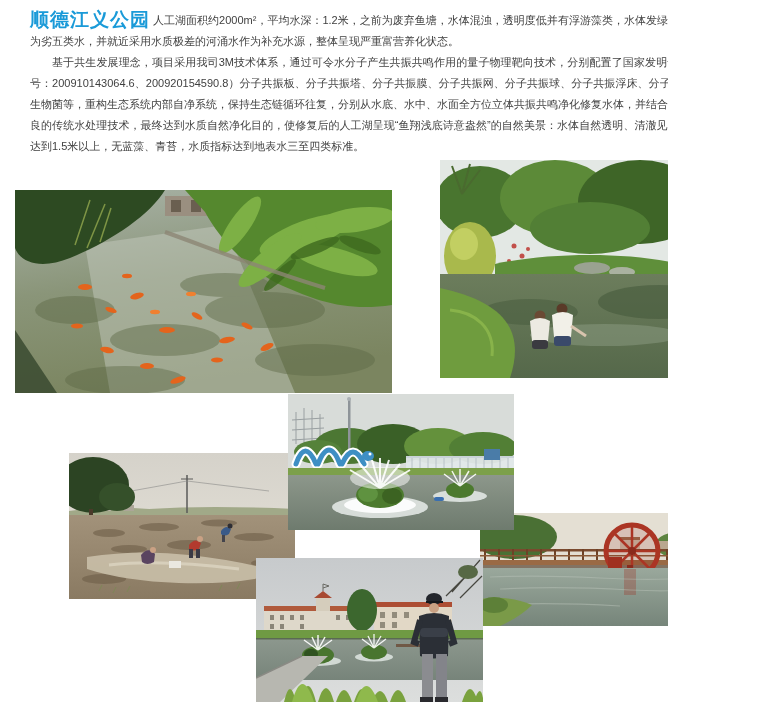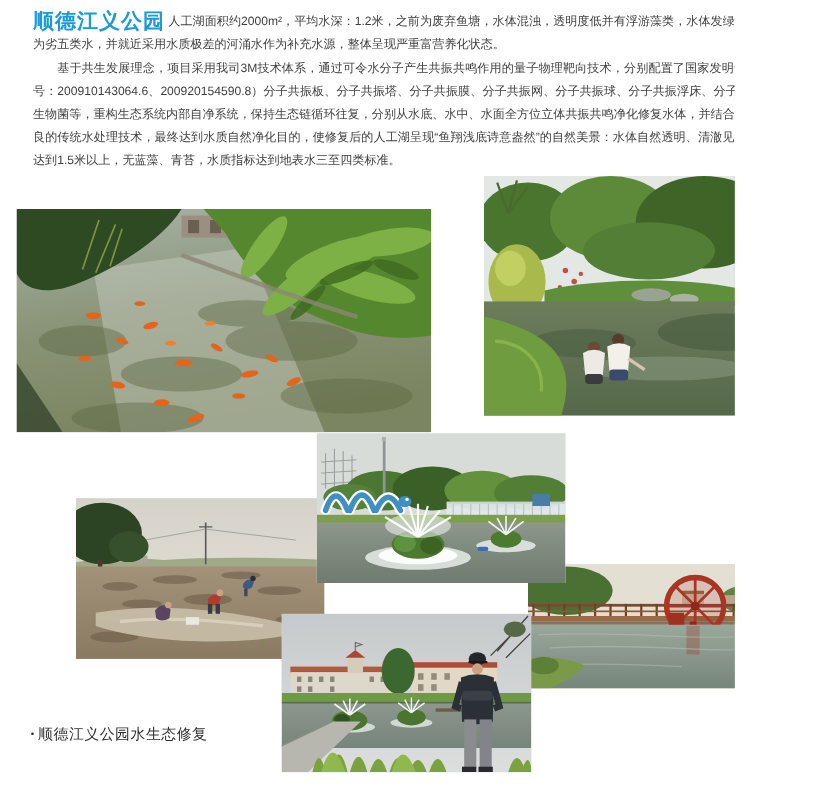--- a/index.html
+++ b/index.html
@@ -416,17 +416,14 @@
         <rect x="164" y="70" width="28" height="9" rx="4" fill="#3a3f48"></rect>
         <path d="M164,62 L158,84 L163,86 M192,62 L198,84 L193,86" stroke="#2b2f36" stroke-width="6" fill="none"></path>
         <rect x="166" y="96" width="11" height="44" fill="#8b8c90"></rect>
         <rect x="180" y="96" width="11" height="44" fill="#83848a"></rect>
         <rect x="164" y="139" width="13" height="5" fill="#2a2a2e"></rect>
           <rect x="179" y="139" width="13" height="5" fill="#2a2a2e"></rect>
       </g>
     </svg>
   </div>
 
-  <div class="caption">
-    <span class="bullet">•</span><span>顺德江义公园水生态修复</span>
-  </div>
 
 </div>
 
 </body></html>

